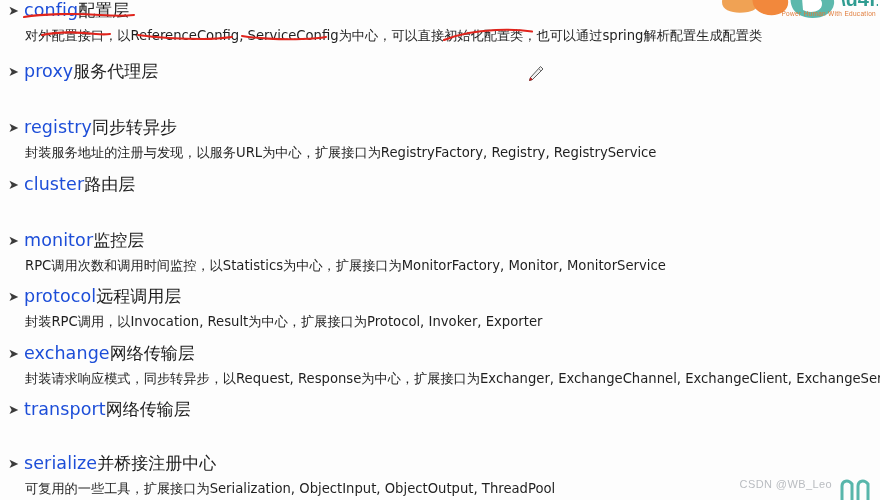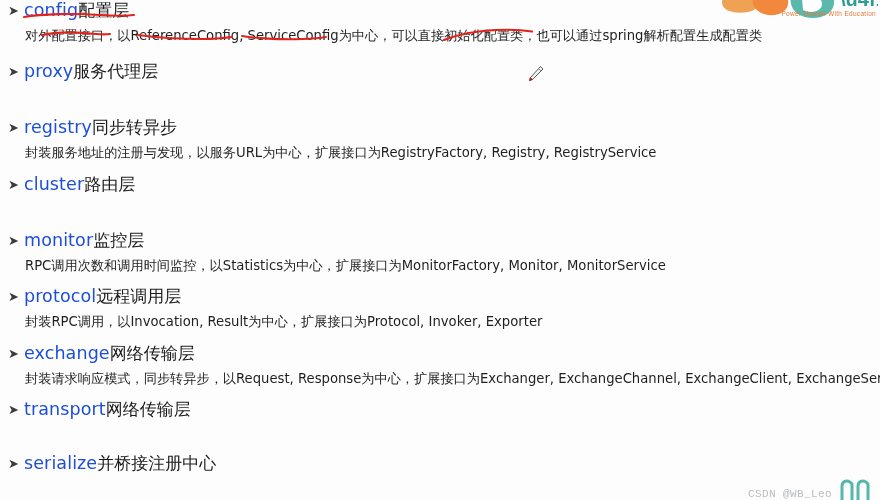--- a/index.html
+++ b/index.html
@@ -50,24 +50,24 @@
     bottom: -10px;
     width: 40px;
     height: 34px;
     pointer-events: none;
   }
 
   
   .watermark {
     position: absolute;
     right: 48px;
-    bottom: 0;
+    bottom: 10px;
     font-size: 11px;
     color: #b9bcc0;
-    font-family: Liberation Mono, monospace;
+    font-family: Liberation Sans, sans-serif;
     letter-spacing: .4px;
     white-space: nowrap;
   }
 
   
   .outline {
     position: absolute;
     left: 0;
     top: 0;
     width: 880px;
@@ -224,20 +224,21 @@
         <span class="term-cn">网络传输层</span>
       </div>
     </div>
 
     <div class="entry e8">
       <div class="entry-head head-gap">
         <span class="bullet">➤</span>
         <span class="term">serialize</span>
         <span class="term-cn">并桥接注册中心</span>
       </div>
+      <div class="desc">可复用的一些工具，扩展接口为Serialization, ObjectInput, ObjectOutput, ThreadPool</div>
     </div>
 
   </div>
 
   <svg class="ink" style="left:22px; top:8px; width:130px; height:14px;" viewBox="0 0 130 14">
     <path d="M2 9 C20 6, 52 5, 78 7 C92 8, 104 8, 112 7"></path>
   </svg>
 
   <svg class="ink" style="left:40px; top:26px; width:78px; height:14px;" viewBox="0 0 78 14">
     <path d="M2 9 C16 6, 38 6, 56 8 C62 8.6, 66 8.6, 70 8"></path>

